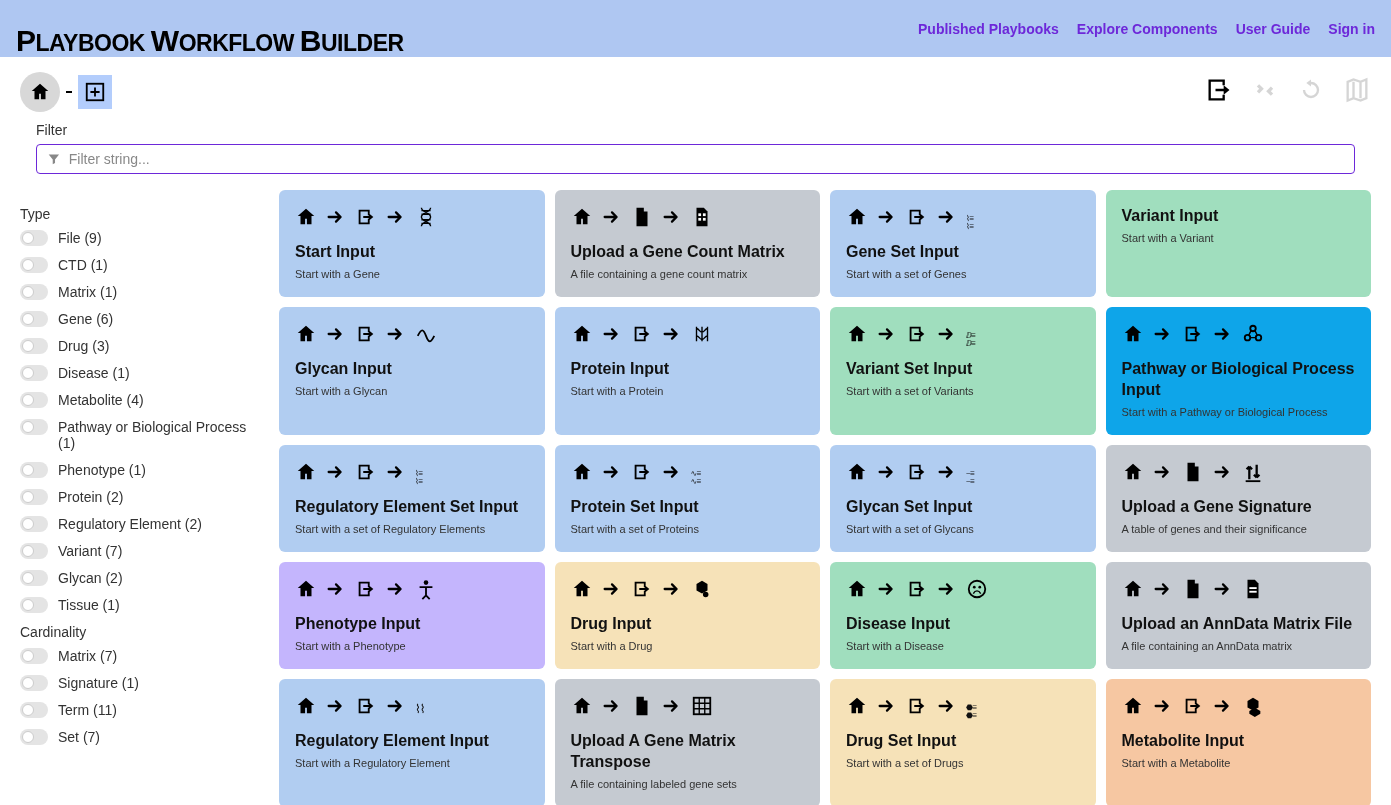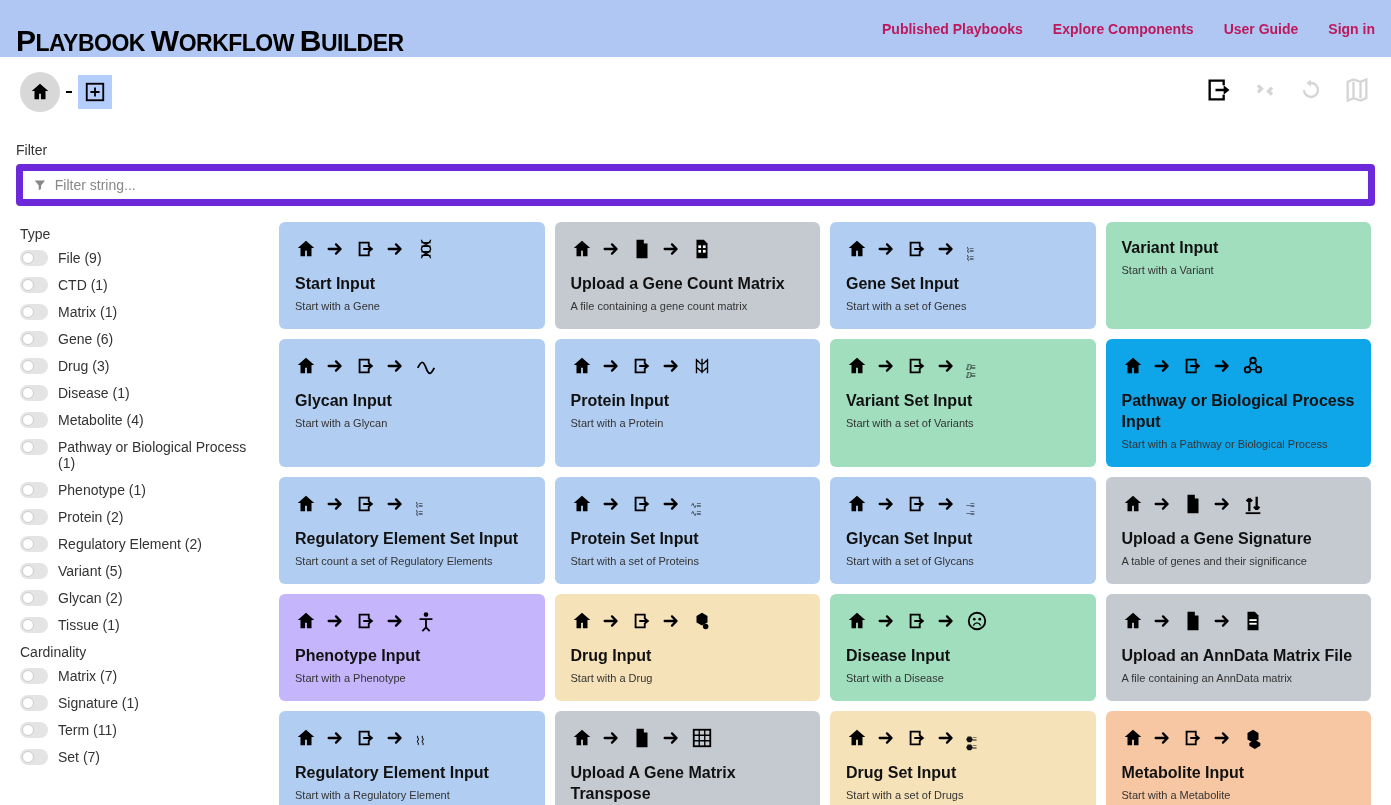--- a/index.html
+++ b/index.html
@@ -1,41 +1,41 @@
 <!DOCTYPE html>
 <html><head>
 <meta charset="utf-8">
 <style>
 * { box-sizing: border-box; margin: 0; padding: 0; font-family: -apple-system, BlinkMacSystemFont, "Segoe UI", Helvetica, Arial, sans-serif; }
 body { background: #fff; width: 1391px; height: 805px; overflow: hidden; }
 
 .header { background: #AFC7F2; height: 57px; display: flex; align-items: center; padding: 0 16px; justify-content: space-between; }
 .logo { font-size: 23px; font-weight: 700; color: #000; letter-spacing: -0.5px; margin-top: 24px; }
 .logo .cap { font-size: 30px; }
-.nav-links { display: flex; gap: 30px; font-size: 14px; font-weight: 600; color: #be185d; }
+.nav-links { display: flex; gap: 18px; font-size: 14px; font-weight: 600; color: #6d28d9; }
 .nav-links span { cursor: pointer; }
 
 .toolbar { display: flex; justify-content: space-between; align-items: center; padding: 15px 20px 10px 20px; }
 .toolbar-left { display: flex; align-items: center; gap: 6px; }
 .node-home { width: 40px; height: 40px; border-radius: 50%; background: #d8d8d8; display: flex; align-items: center; justify-content: center; cursor: pointer; }
 .connector { width: 6px; height: 2px; background: #000; }
 .node-add { width: 34px; height: 34px; background: #b3cdfc; display: flex; align-items: center; justify-content: center; cursor: pointer; }
 .toolbar-right { display: flex; gap: 18px; align-items: center; }
 .toolbar-icon { cursor: pointer; }
 .toolbar-icon.dim { opacity: 0.35; cursor: default; }
 
-.filter-section { padding: 0 16px; margin-top: 20px; }
+.filter-section { padding: 0 36px; }
 .filter-label { font-size: 14px; color: #333; margin-bottom: 6px; }
-.filter-input-wrap { border: 7px solid #6d28d9; border-radius: 4px; padding: 6px 10px; display: flex; align-items: center; gap: 8px; }
+.filter-input-wrap { border: 1px solid #6d28d9; border-radius: 4px; padding: 6px 10px; display: flex; align-items: center; gap: 8px; }
 .filter-input { border: none; outline: none; font-size: 14px; width: 100%; color: #333; }
 .filter-input::placeholder { color: #888; }
 
 .content { display: flex; padding: 16px 20px 0 20px; gap: 24px; }
 .sidebar { width: 235px; flex-shrink: 0; }
-.side-heading { font-size: 14px; color: #333; margin-bottom: 8px; margin-top: 4px; }
+.side-heading { font-size: 14px; color: #333; margin-bottom: 8px; margin-top: 16px; }
 .toggle-row { display: flex; align-items: flex-start; gap: 10px; margin-bottom: 11px; cursor: pointer; }
 .toggle { width: 28px; height: 16px; background: #e4e4e4; border-radius: 8px; position: relative; flex-shrink: 0; }
 .toggle::after { content: ""; position: absolute; width: 12px; height: 12px; background: #fff; border-radius: 50%; top: 2px; left: 2px; border: 1px solid #ccc; box-sizing: border-box; }
 .toggle-label { font-size: 14px; color: #333; }
 
 .grid { flex: 1; display: grid; grid-template-columns: repeat(4, 1fr); gap: 10px; align-content: start; }
 .card { border-radius: 6px; padding: 16px; cursor: pointer; color: #111; }
 .card .icon-row { display: flex; align-items: center; gap: 8px; margin-bottom: 10px; }
 .card-title { font-size: 16px; font-weight: 700; margin-bottom: 4px; line-height: 1.3; }
 .card-desc { font-size: 11px; color: #333; line-height: 1.3; }
@@ -159,21 +159,21 @@
         <div class="toggle-row">
           <div class="toggle"></div>
           <div class="toggle-label">Protein (2)</div>
         </div>
         <div class="toggle-row">
           <div class="toggle"></div>
           <div class="toggle-label">Regulatory Element (2)</div>
         </div>
         <div class="toggle-row">
           <div class="toggle"></div>
-          <div class="toggle-label">Variant (5)</div>
+          <div class="toggle-label">Variant (7)</div>
         </div>
         <div class="toggle-row">
           <div class="toggle"></div>
           <div class="toggle-label">Glycan (2)</div>
         </div>
         <div class="toggle-row">
           <div class="toggle"></div>
           <div class="toggle-label">Tissue (1)</div>
         </div>
       </div>
@@ -372,21 +372,21 @@
             </svg></span>
           <span><svg class="svg20" viewBox="0 0 24 24">
               <path d="M4 12h12m-4-5l5 5-5 5" stroke="#000" stroke-width="2.5" fill="none" stroke-linecap="round" stroke-linejoin="round"></path>
             </svg></span>
           <span><span class="micro-double">
               <span>⌇≡</span>
               <span>⌇≡</span>
             </span></span>
         </div>
     <div class="card-title">Regulatory Element Set Input</div>
-    <div class="card-desc">Start count a set of Regulatory Elements</div>
+    <div class="card-desc">Start with a set of Regulatory Elements</div>
       </div>
       <div class="card c-blue">
     <div class="icon-row">
           <span><svg class="svg20" viewBox="0 0 24 24">
               <path d="M12 3l9 8h-3v9h-5v-6h-2v6H6v-9H3z" fill="#000"></path>
             </svg></span>
           <span><svg class="svg20" viewBox="0 0 24 24">
               <path d="M4 12h12m-4-5l5 5-5 5" stroke="#000" stroke-width="2.5" fill="none" stroke-linecap="round" stroke-linejoin="round"></path>
             </svg></span>
           <span><svg class="svg20" viewBox="0 0 24 24">

